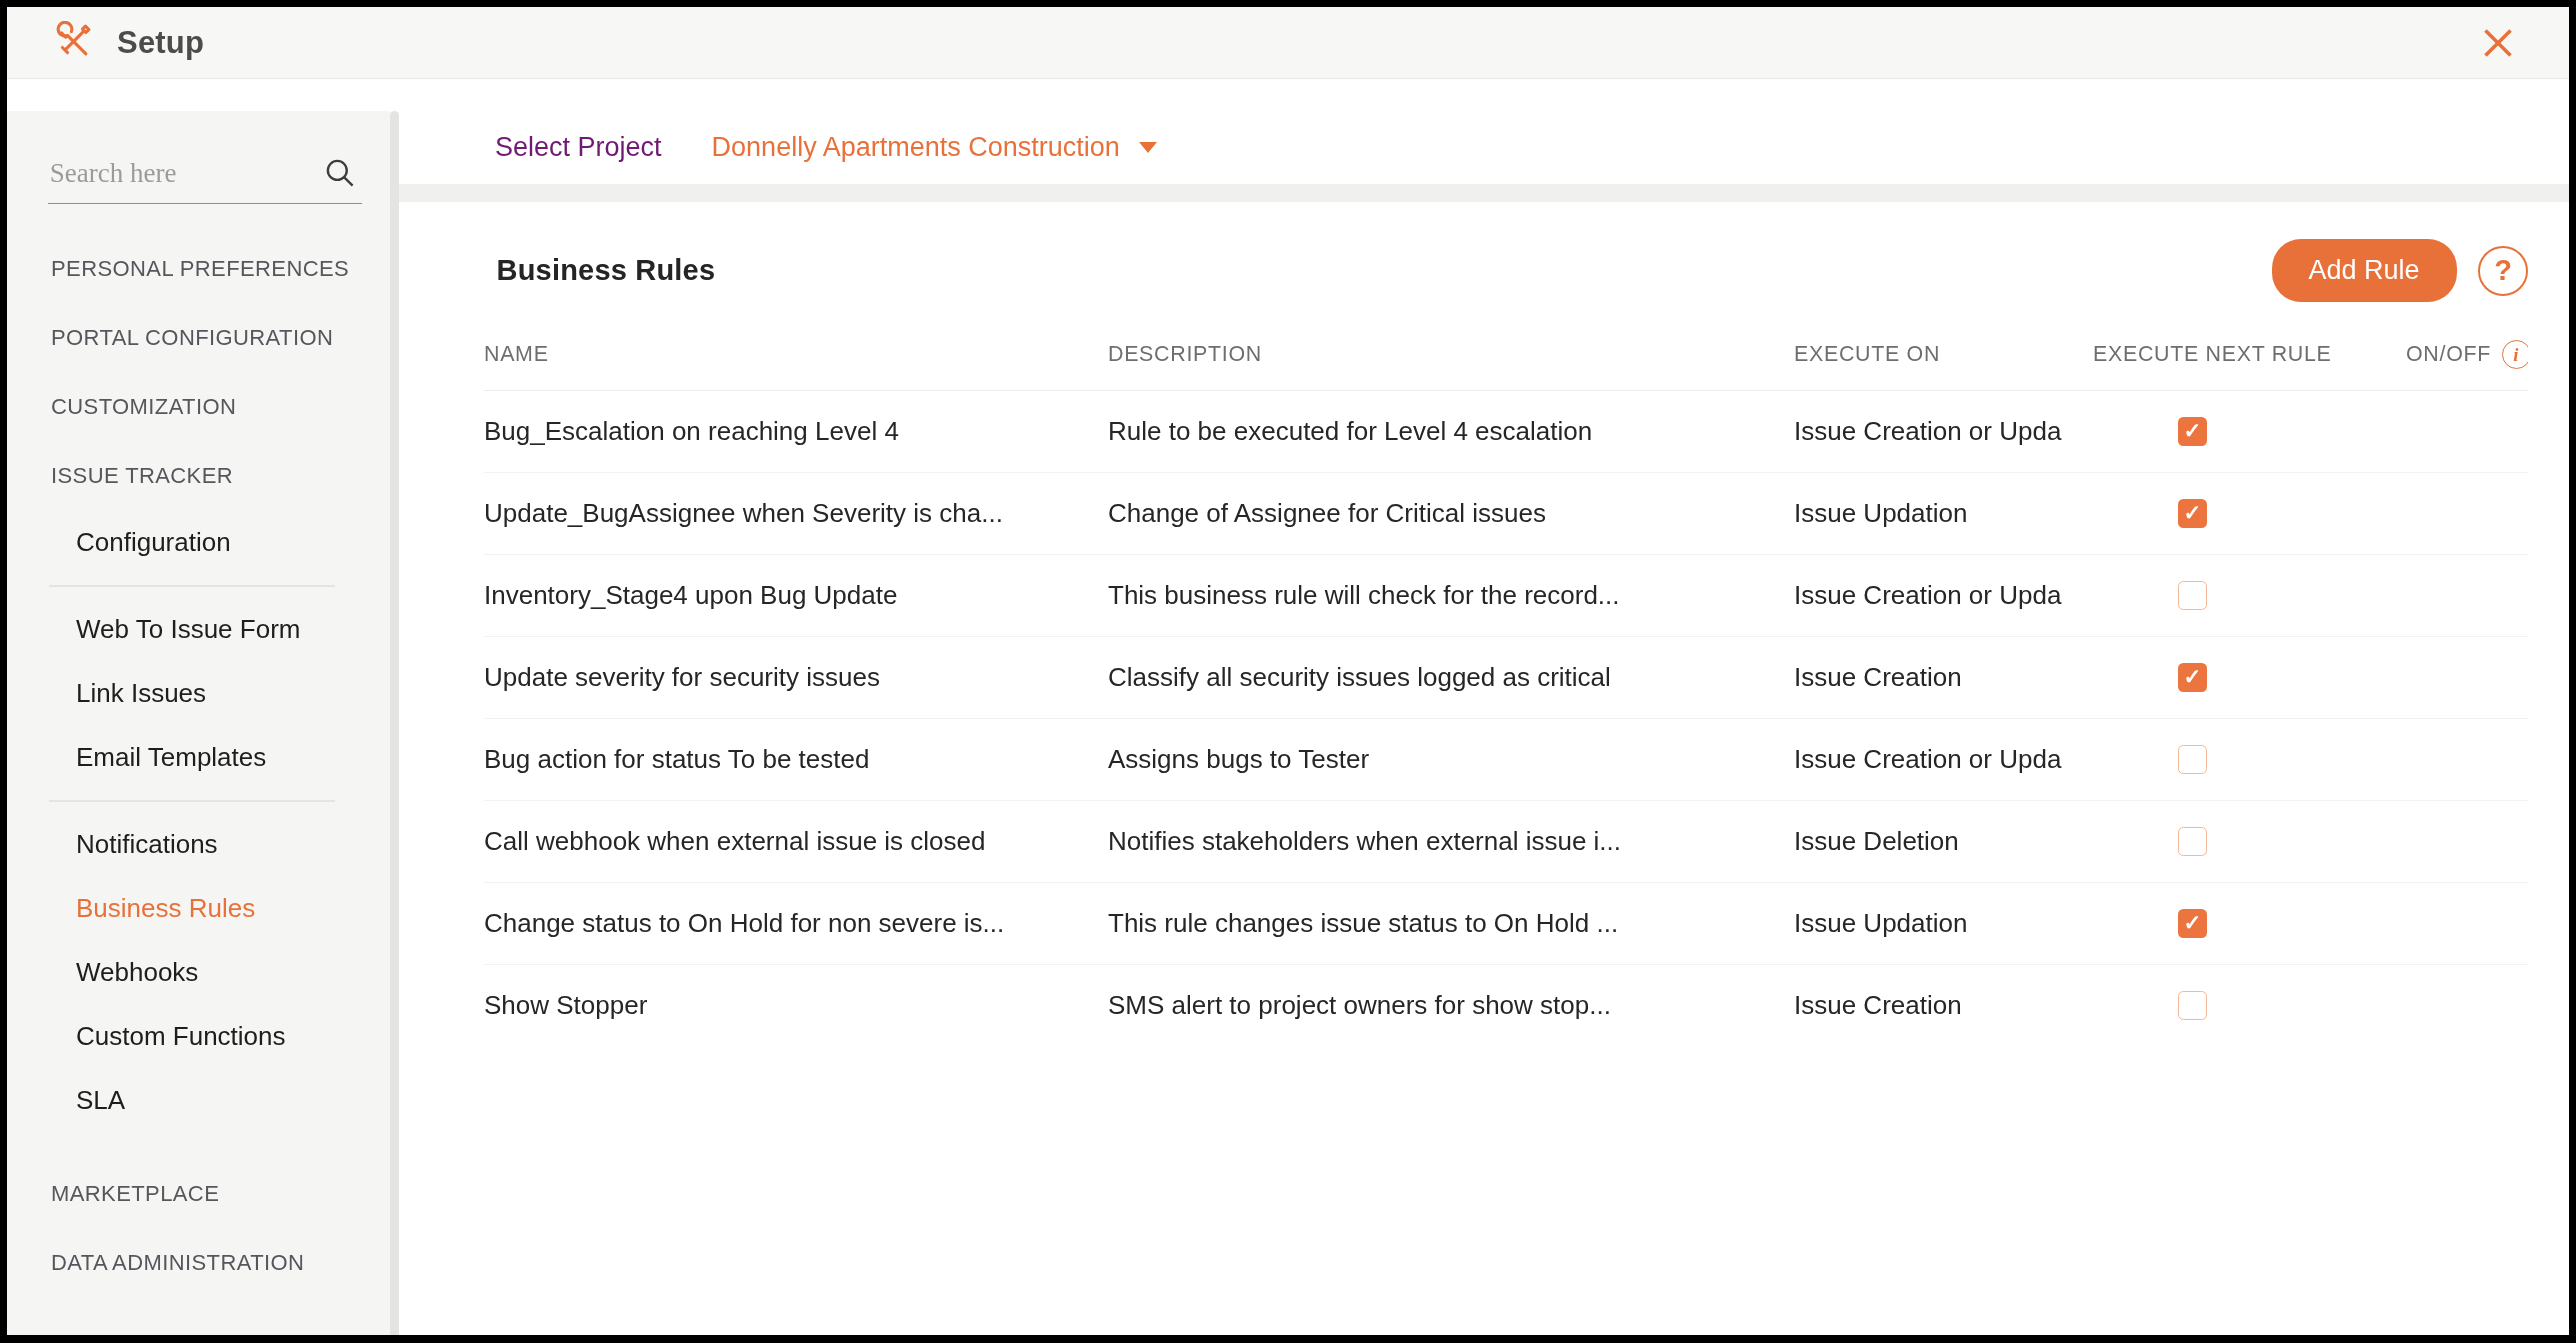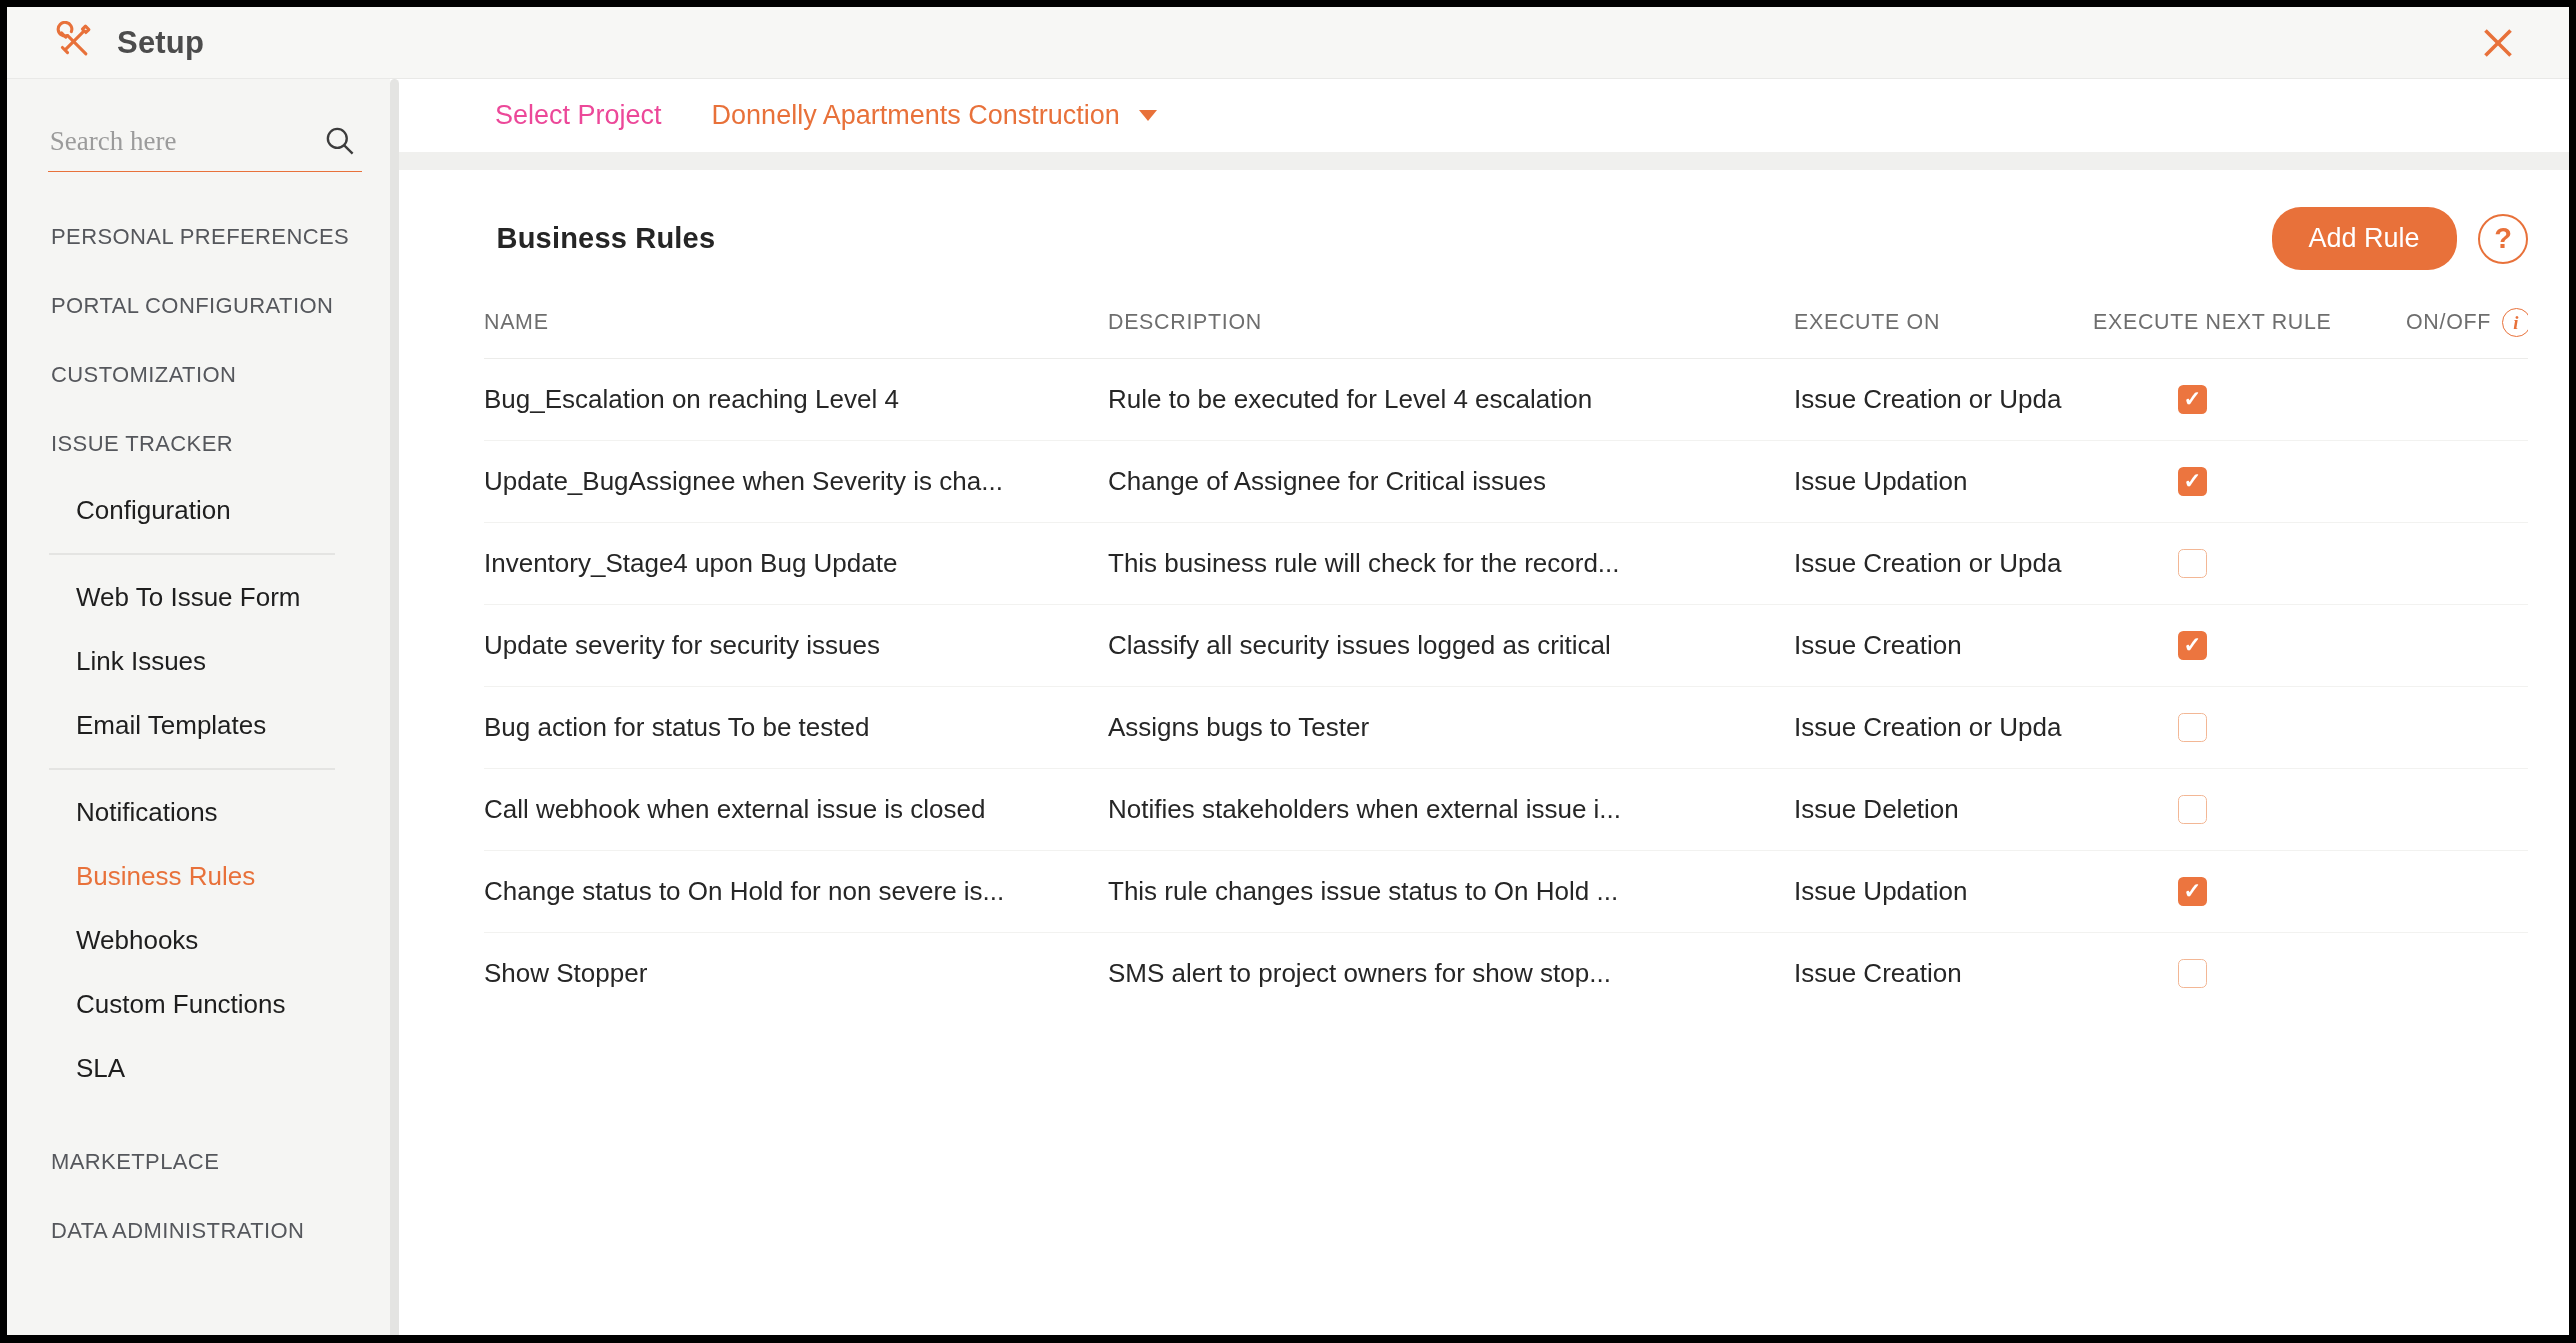--- a/index.html
+++ b/index.html
@@ -1,18 +1,18 @@
 <!DOCTYPE html>
 <html style="font-size:14.3px"><head>
 <meta charset="utf-8">
 <style>
   html,body{margin:0;padding:0;background:#000;font-family:"Liberation Sans",sans-serif;}
   .frame{position:relative;width:2576px;height:1344px;box-sizing:border-box;
          border:7.1px solid #000;border-bottom-width:9px;background:#fff;
-         display:flex;flex-direction:column;overflow:hidden;}
+         display:flex;flex-direction:column;overflow:hidden;gap:32px;}
   
   .topbar{flex:0 0 71px;background:#f7f7f5;border-bottom:1.8px solid #e9e9e7;
           display:flex;align-items:center;padding:0 50px 0 46px;}
   .topbar .title{font-size:31px;font-weight:700;color:#4c4c4c;margin-left:23px;letter-spacing:0.2px;}
   .spacer{flex:1;}
   .close-btn{width:43px;height:43px;display:flex;align-items:center;justify-content:center;cursor:pointer;}
   
   .bodywrap{flex:1;display:flex;min-height:0;}
   .sidebar{flex:0 0 383px;background:#f5f5f3;display:flex;flex-direction:column;overflow:hidden;}
   .side-scrollbar{flex:0 0 9px;background:#e4e4e2;border-radius:5.3px 5.3px 0 0;}
@@ -27,21 +27,21 @@
   .side-list{flex:1;overflow:hidden;padding-top:25px;}
   .side-section{height:69px;display:flex;align-items:center;padding-left:44px;
                 font-size:22px;color:#55575c;letter-spacing:0.4px;}
   .side-item{height:64px;display:flex;align-items:center;padding-left:69px;
              font-size:26px;color:#1e1e1e;cursor:pointer;}
   .side-item.active{color:#e8713a;}
   .side-divider{height:1.8px;background:#e4e4e2;margin:10.7px 55px 10.7px 42px;}
   .gap-before{margin-top:27px;}
   
   .project-bar{flex:0 0 73px;display:flex;align-items:center;padding-left:96px;background:#fff;}
-  .project-label{font-size:27px;color:#ec4899;}
+  .project-label{font-size:27px;color:#701a75;}
   .project-value{font-size:27px;color:#e8713a;margin-left:50px;cursor:pointer;display:flex;align-items:center;}
   .caret-down{width:0;height:0;border-left:9.8px solid transparent;border-right:9.8px solid transparent;
               border-top:11.6px solid #e8713a;margin-left:19.6px;}
   .gray-band{flex:0 0 18px;background:#f0f0ee;}
   
   .content{flex:1;padding:0 41px 0 85px;display:flex;flex-direction:column;min-height:0;}
   .content-header{display:flex;align-items:center;margin:37px 0 5.3px 12.5px;}
   .page-title{font-size:29px;font-weight:700;color:#252525;letter-spacing:0.2px;}
   .add-rule-btn{margin-left:auto;height:63px;padding:0 37px;border:none;border-radius:29px;
                 background:#e8713a;color:#fff;font-size:27px;cursor:pointer;

